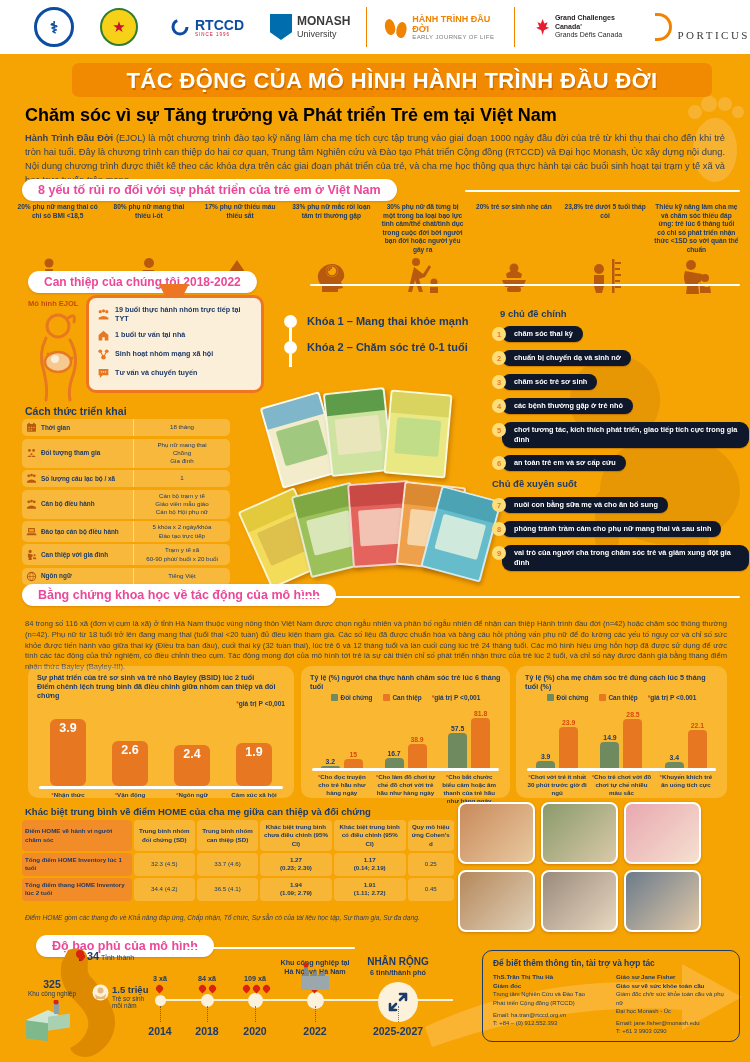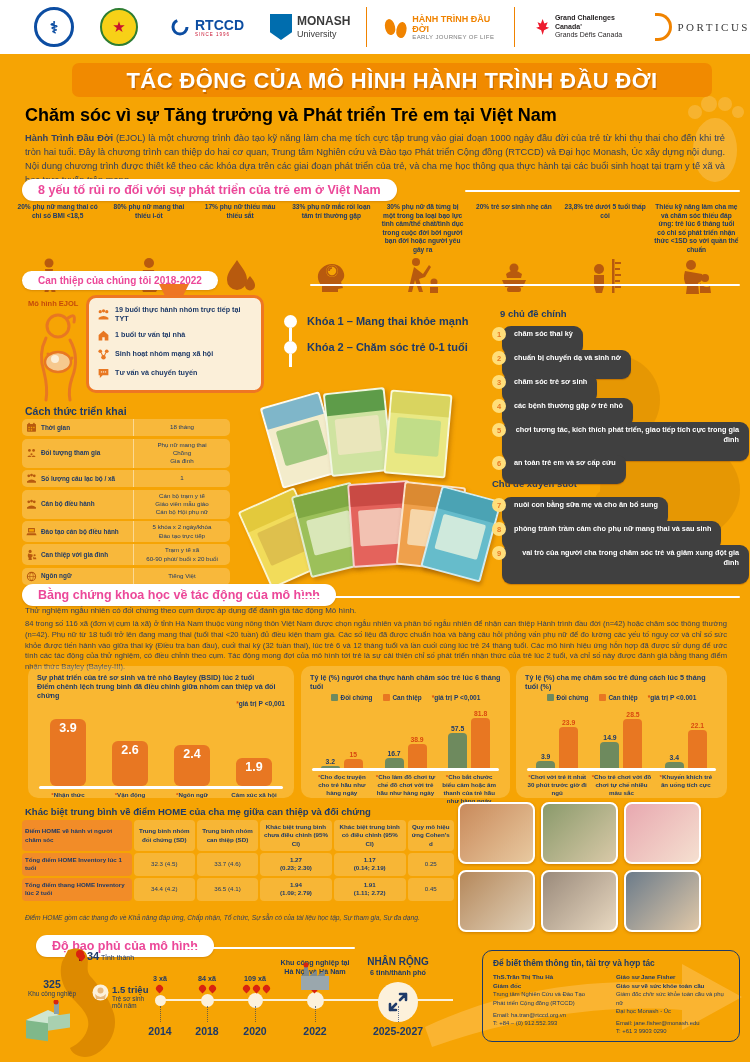--- a/index.html
+++ b/index.html
@@ -8,21 +8,21 @@
   
   .logos{position:absolute;left:0;top:0;width:750px;height:54px;background:#fff;
          display:flex;align-items:center;}
   .logo{display:flex;align-items:center;gap:5px;}
   .logo-moh{margin-left:34px;}
   .logo-union{margin-left:26px;}
   .logo-rtccd{margin-left:32px;}
   .logo-monash{margin-left:26px;}
   .logo-ejol{margin-left:18px;}
   .logo-gcc{margin-left:20px;}
-  .logo-porticus{margin-left:20px;}
+  .logo-porticus{margin-left:20px;align-items:flex-end;}
   .vdiv{width:1px;height:40px;background:#F08300;margin-left:16px;}
   .emb{width:34px;height:34px;border-radius:50%;}
   .moh-c{border:3px solid #0C4DA2;background:#fff;display:flex;align-items:center;justify-content:center;
          color:#0C4DA2;font-size:16px;font-weight:bold;}
   .union-c{background:#F7D117;border:2px solid #2E7D32;display:flex;align-items:center;justify-content:center;
          color:#C8102E;font-size:15px;}
   .rt-text{font-weight:bold;color:#0C4DA2;font-size:14px;line-height:1;}
   .rt-sub{color:#C8102E;font-size:4.5px;letter-spacing:1px;}
   .mon-shield{width:22px;height:26px;background:#006DAE;clip-path:polygon(0 0,100% 0,100% 70%,50% 100%,0 70%);}
   .mon-text{color:#3A3A3A;font-size:12px;font-weight:bold;line-height:1;}
@@ -71,22 +71,22 @@
   .course span{font-size:11px;font-weight:bold;color:#1E3A68;}
   #books{position:absolute;left:252px;top:388px;width:235px;height:190px;}
   .book{position:absolute;width:58px;height:80px;border-radius:3px;box-shadow:2px 3px 4px rgba(120,60,0,.35);
         border:2px solid rgba(255,255,255,.7);}
   .book .band{height:26%;border-radius:2px 2px 0 0;}
   .book .pic{margin:8% 12% 0 12%;height:44%;border-radius:2px;opacity:.8;}
   .topics-head{position:absolute;left:500px;top:308px;font-size:9.5px;font-weight:bold;color:#1E3A68;}
   .topic{position:absolute;left:492px;display:flex;align-items:flex-start;}
   .tnum{width:14px;height:14px;border-radius:50%;background:#FFDE7A;color:#E87722;font-weight:bold;
         font-size:7.5px;display:flex;align-items:center;justify-content:center;z-index:1;flex:none;margin-top:1px;}
-  .tpill{margin-left:-4px;background:#404040;border-radius:9px;padding:3px 10px 16px 12px;color:#fff;
-        font-weight:bold;font-size:7.3px;line-height:1.35;box-shadow:0 1px 1px rgba(150,70,0,.4);text-align:right;}
+  .tpill{margin-left:-4px;background:#0f172a;border-radius:9px;padding:3px 10px 3px 12px;color:#fff;
+        font-weight:bold;font-size:7.3px;line-height:1.35;box-shadow:0 1px 1px rgba(150,70,0,.4);}
   .topics-cross-head{position:absolute;left:492px;top:478px;font-size:9.5px;font-weight:bold;color:#1E3A68;}
   .deploy-head{position:absolute;left:25px;top:405px;font-size:10.5px;font-weight:bold;color:#1E3A68;}
   #deploy-rows{position:absolute;left:22px;top:419px;width:208px;display:flex;flex-direction:column;gap:2.5px;}
   .drow{display:flex;background:rgba(255,255,255,.22);border-radius:5px;overflow:hidden;}
   .dlab{width:112px;display:flex;align-items:center;gap:4px;padding:3px 4px;box-sizing:border-box;
         border-right:1px solid rgba(255,255,255,.45);}
   .dlab svg{width:11px;height:11px;fill:#B85A0E;flex:none;}
   .dlab span{font-size:6.4px;font-weight:bold;color:#1E3A68;line-height:1.25;}
   .dval{flex:1;display:flex;align-items:center;justify-content:center;font-size:6.2px;color:#1E3A68;
         text-align:center;line-height:1.35;padding:2px;white-space:pre-line;}
@@ -305,21 +305,21 @@
           <svg viewBox="0 0 40 40">
             <circle cx="15" cy="9" r="5"></circle>
             <path d="M9 15 q-3 9 2 15 l-1 8 h13 l-1-11 q6-2 4-9z"></path>
             <circle cx="29" cy="22" r="4"></circle>
             <path d="M24 27 q5 6 10 3 l1 7 h-11z"></path>
           </svg>
         </div>
       </div>
     </div>
 
-  <div class="pill" style="left:22px;top:271px;font-size:10px">Can thiệp của chúng tôi 2018-2022</div>
+  <div class="pill" style="left:28px;top:271px;font-size:12px">Can thiệp của chúng tôi 2018-2022</div>
   <div class="pill-line" style="left:310px;top:284px;width:430px"></div>
 
   <svg class="watermark" style="left:555px;top:340px;opacity:.12" width="190" height="230" viewBox="0 0 190 230">
     <circle cx="60" cy="60" r="45" fill="#7A3E00"></circle>
       <ellipse cx="115" cy="150" rx="70" ry="55" fill="#7A3E00"></ellipse>
     <rect x="40" y="150" width="24" height="60" rx="10" fill="#7A3E00"></rect>
       <rect x="130" y="165" width="24" height="55" rx="10" fill="#7A3E00"></rect>
   </svg>
 
   <div class="model-label">Mô hình EJOL</div>
@@ -517,21 +517,20 @@
             <path d="M4 16 h24 M16 4 a16 16 0 0 1 0 24 M16 4 a16 16 0 0 0 0 24" fill="none" stroke="#B85A0E" stroke-width="2"></path>
           </svg>
           <span>Ngôn ngữ</span>
         </div>
         <div class="dval">Tiếng Việt</div>
       </div>
     </div>
 
   <div class="pill" style="left:22px;top:584px">Bằng chứng khoa học về tác động của mô hình</div>
   <div class="pill-line" style="left:300px;top:596px;width:440px"></div>
-  <p class="ev1">Thử nghiệm ngẫu nhiên có đối chứng theo cụm được áp dụng để đánh giá tác động Mô hình.</p>
   <p class="ev2">84 trong số 116 xã (đơn vị cụm là xã) ở tỉnh Hà Nam thuộc vùng nông thôn Việt Nam được chọn ngẫu nhiên và phân bố ngẫu nhiên để nhận can thiệp Hành trình đầu đời (n=42) hoặc chăm sóc thông thường (n=42). Phụ nữ từ 18 tuổi trở lên đang mang thai (tuổi thai &lt;20 tuần) đủ điều kiện tham gia. Các số liệu đã được chuẩn hóa và bảng câu hỏi phỏng vấn phụ nữ để đo lường các yếu tố nguy cơ và chỉ số sức khỏe được tiến hành vào giữa thai kỳ (Điều tra ban đầu), cuối thai kỳ (32 tuần thai), lúc trẻ 6 và 12 tháng tuổi và lần cuối cùng lúc trẻ 24 tháng tuổi. Các mô hình hiệu ứng hỗn hợp đã được sử dụng để ước tính các tác động của thử nghiệm, có điều chỉnh theo cụm. Tác động mong đợi của mô hình tới trẻ là sự cải thiện chỉ số phát triển nhận thức của trẻ lúc 2 tuổi, và chỉ số này được đánh giá bằng thang điểm nhận thức Bayley (Bayley-III).</p>
 
   <div class="chart-panel cp0">
     <div class="chart-title">Sự phát triển của trẻ sơ sinh và trẻ nhỏ Bayley (BSID) lúc 2 tuổi</div>
     <div class="chart-sub">Điểm chênh lệch trung bình đã điều chỉnh giữa nhóm can thiệp và đối chứng</div>
     <div class="chart-note" id="note-0"><span class="star">*</span>giá trị P &lt;0,001</div>
     <div class="chart-area" id="chart-0">
         <div class="bars-row" style="height: 78px;">
           <div class="col">
             <div class="sbar" style="height: 67.6px; background: rgb(232, 119, 34);">
@@ -542,21 +541,21 @@
             <div class="sbar" style="height: 45.0667px; background: rgb(232, 119, 34);">
               <div class="sval">2.6</div>
             </div>
           </div>
           <div class="col">
             <div class="sbar" style="height: 41.6px; background: rgb(232, 119, 34);">
               <div class="sval">2.4</div>
             </div>
           </div>
           <div class="col">
-            <div class="sbar" style="height: 28px; background: rgb(232, 119, 34);">
+            <div class="sbar" style="height: 43px; background: rgb(232, 119, 34);">
               <div class="sval">1.9</div>
             </div>
           </div>
         </div>
         <div class="baseline"></div>
         <div class="labels-row">
           <div class="cat-label"><span class="star">*</span>Nhận thức</div>
           <div class="cat-label"><span class="star">*</span>Vận động</div>
           <div class="cat-label"><span class="star">*</span>Ngôn ngữ</div>
           <div class="cat-label">Cảm xúc xã hội</div>

